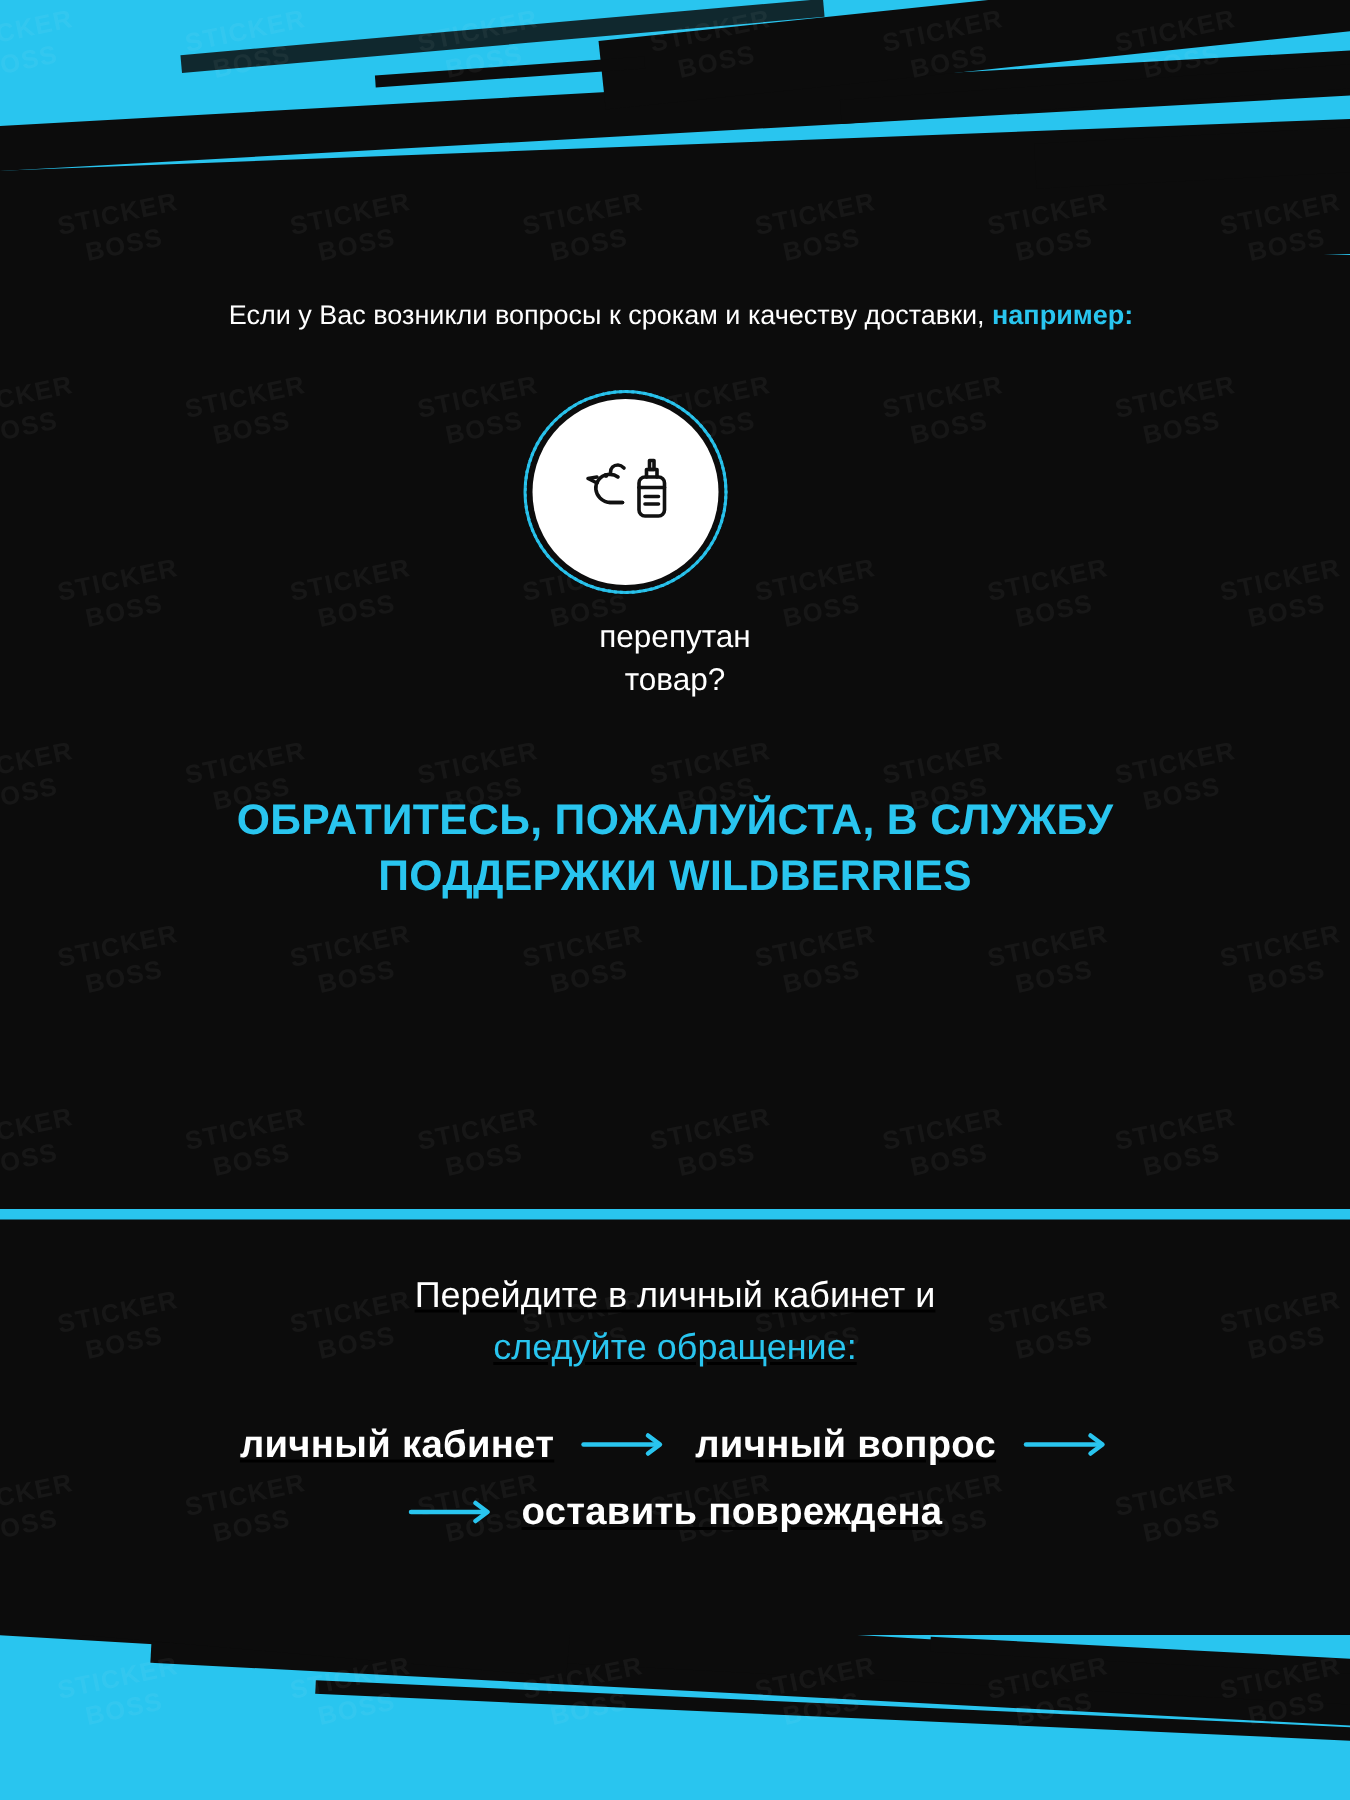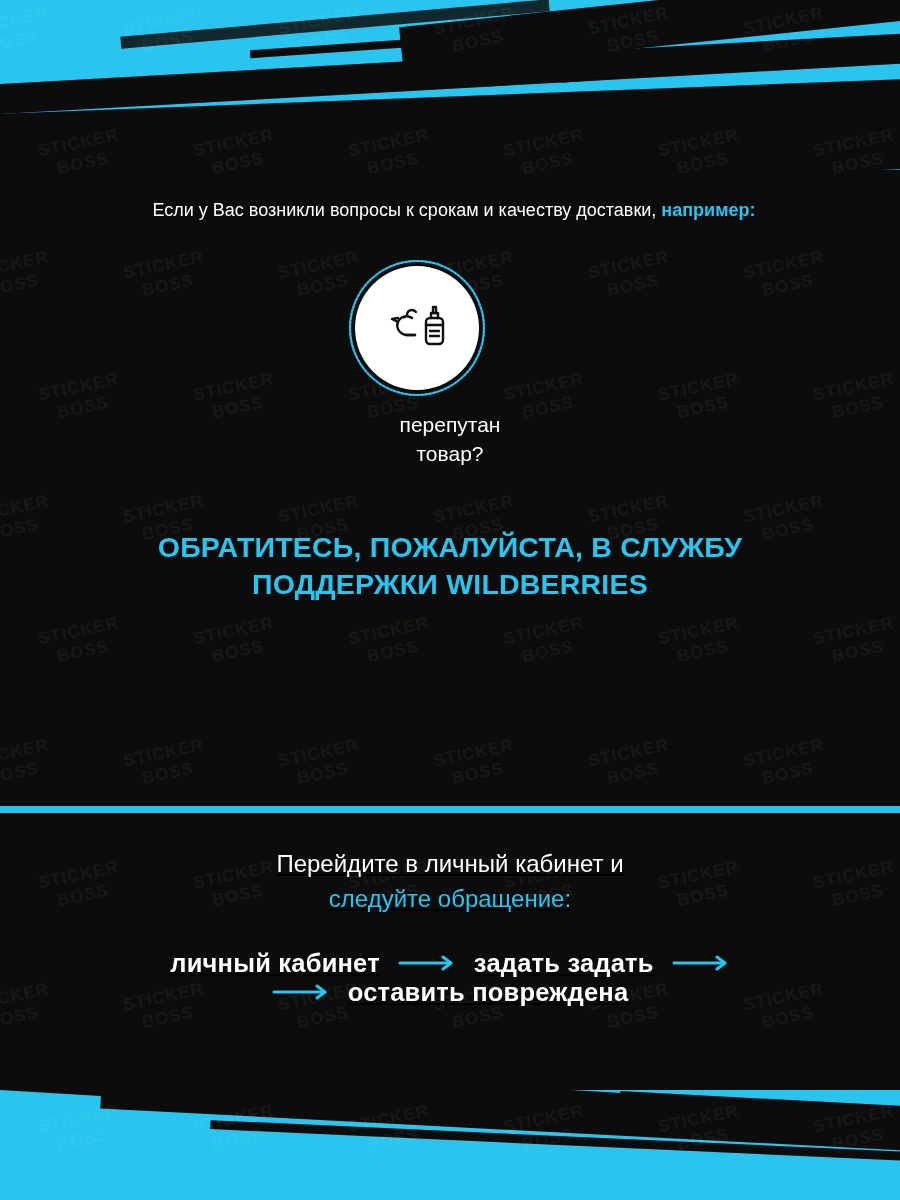--- a/index.html
+++ b/index.html
@@ -190,20 +190,21 @@
   }
   .bottom-lead .accent {
     color: #29c5ef;
   }
 
   .steps {
     margin-top: 32px;
     display: flex;
     flex-direction: column;
     align-items: center;
+    gap: 16px;
   }
   .steps-row {
     display: flex;
     align-items: center;
     justify-content: center;
     gap: 18px;
   }
   .step {
     color: #ffffff;
     font-weight: 700;
@@ -404,21 +405,21 @@
 
       <div class="steps">
         <div class="steps-row">
           <span class="step">личный кабинет</span>
           <span class="arrow">
             <svg width="58" height="16" viewBox="0 0 58 16" fill="none" stroke="#29c5ef" stroke-width="3" stroke-linecap="round" stroke-linejoin="round">
                 <path d="M2 8h50"></path>
                 <path d="M45 2l8 6-8 6"></path>
               </svg>
           </span>
-          <span class="step">задать задать</span>
+          <span class="step">личный вопрос</span>
           <span class="arrow">
             <svg width="58" height="16" viewBox="0 0 58 16" fill="none" stroke="#29c5ef" stroke-width="3" stroke-linecap="round" stroke-linejoin="round">
                 <path d="M2 8h50"></path>
                 <path d="M45 2l8 6-8 6"></path>
               </svg>
           </span>
         </div>
         <div class="steps-row">
           <span class="arrow">
             <svg width="58" height="16" viewBox="0 0 58 16" fill="none" stroke="#29c5ef" stroke-width="3" stroke-linecap="round" stroke-linejoin="round">

